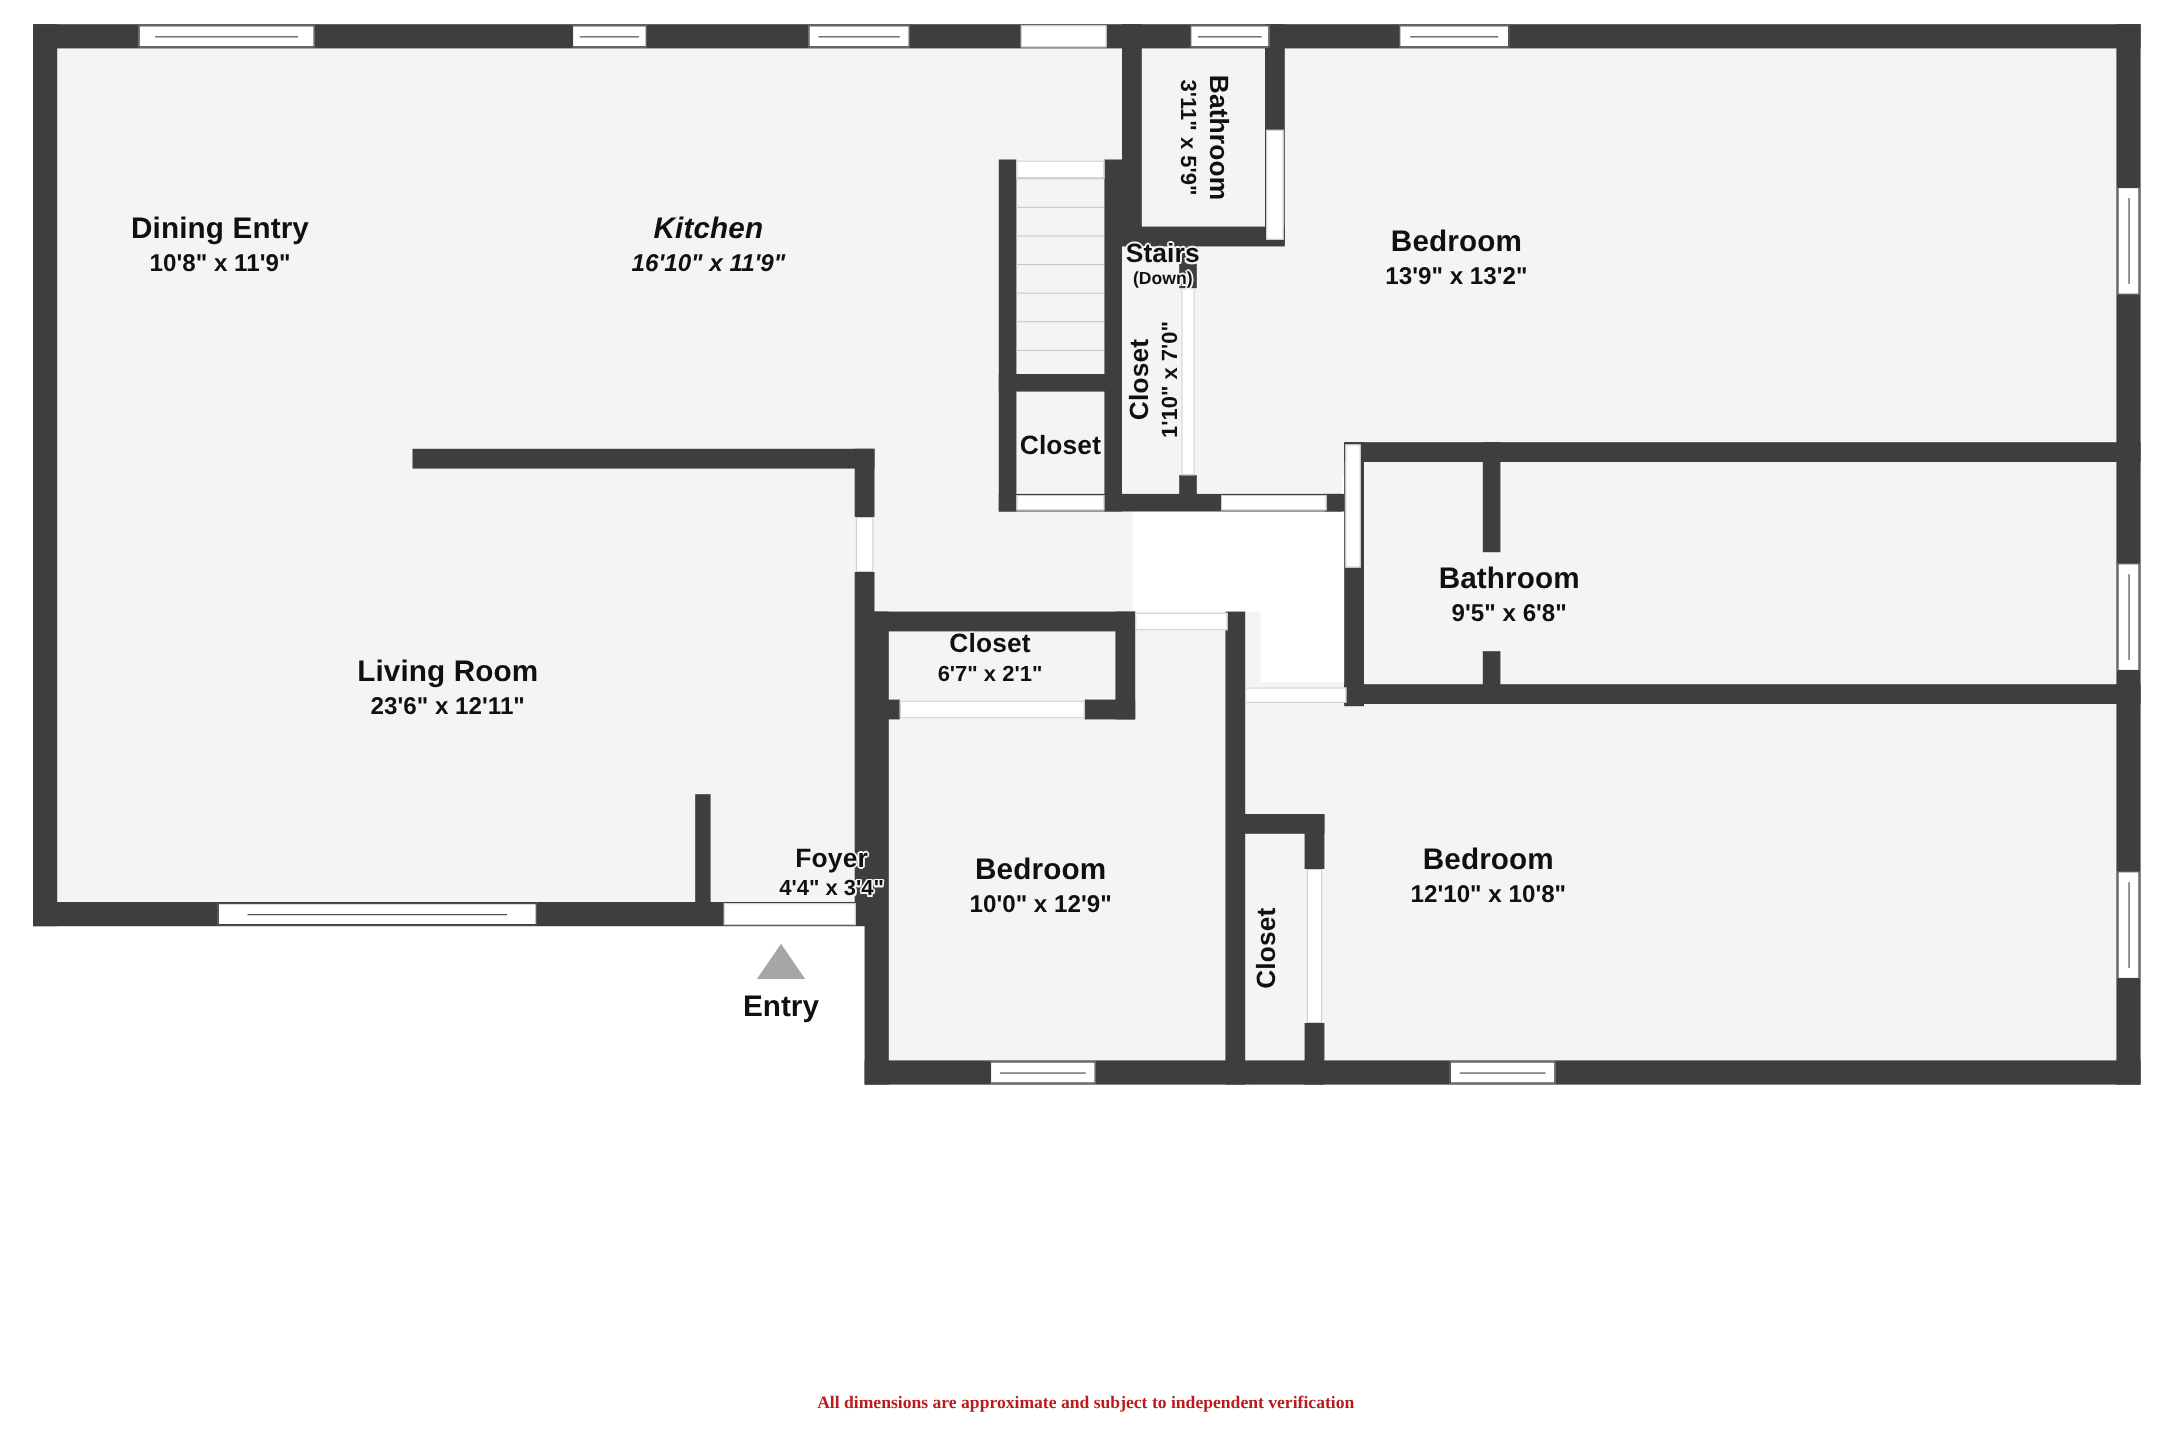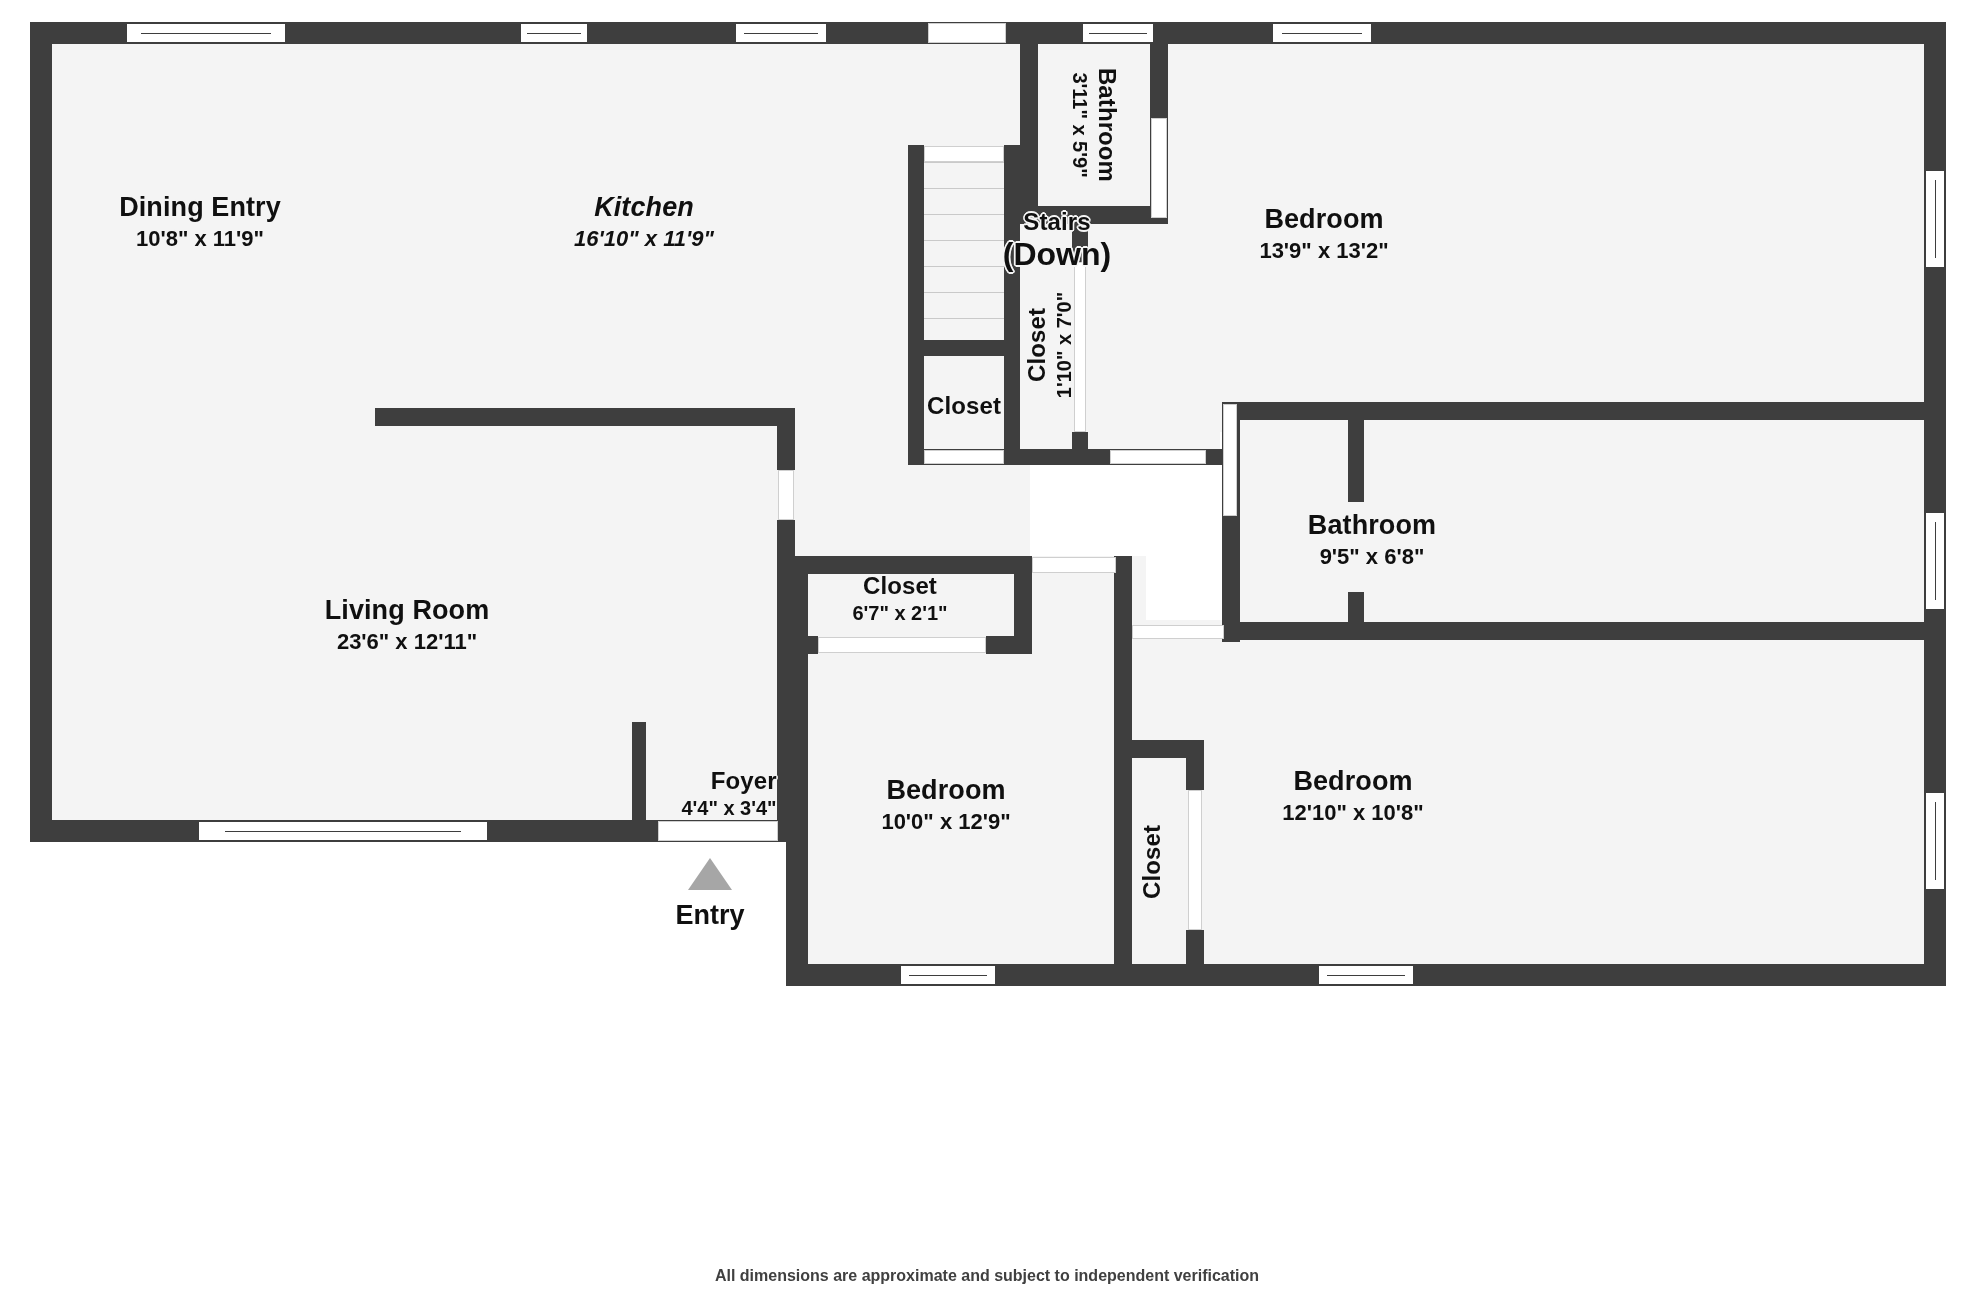--- a/index.html
+++ b/index.html
@@ -130,21 +130,22 @@
     white-space: nowrap;
   }
   .footer-note {
     position: absolute;
     left: 0;
     right: 0;
     top: 1267px;
     text-align: center;
     font-size: 16px;
     font-weight: bold;
-    color: #404040;
+    color: #b91c1c;
+    font-family: Liberation Serif, serif;
   }
 </style>
 </head>
 <body>
 
 <div id="plan">
 
   <div class="room-fill" style="left:30px; top:22px; width:1000px; height:820px;"></div>
 
   <div class="room-fill" style="left:908px; top:145px; width:112px; height:320px;"></div>
@@ -256,28 +257,28 @@
   <div class="label centered" style="left:644px; top:222px;font-style:italic;">
     <span class="name">Kitchen</span>
     <span class="dim">16'10" x 11'9"</span>
   </div>
 
   <div class="label centered" style="left:407px; top:625px;">
     <span class="name">Living Room</span>
     <span class="dim">23'6" x 12'11"</span>
   </div>
 
-  <div class="label centered small" style="left:729px; top:794px;text-align:right;">
+  <div class="label centered small" style="left:756px; top:794px;">
     <span class="name">Foyer</span>
     <span class="dim">4'4" x 3'4"</span>
   </div>
 
   <div class="label centered small" style="left:1022px; top:241px;margin-left:35px;">
     <span class="name">Stairs</span>
-    <span class="dim" style="font-size:32px; margin-top:0;">(Down)</span>
+    <span class="dim" style="font-size:16px; margin-top:0;">(Down)</span>
   </div>
 
   <div class="label centered small" style="left:964px; top:406px;">
     <span class="name">Closet</span>
   </div>
 
   <div class="label rot90 small" style="left:1094px; top:125px;">
     <span class="name">Bathroom</span>
     <span class="dim">3'11" x 5'9"</span>
   </div>

